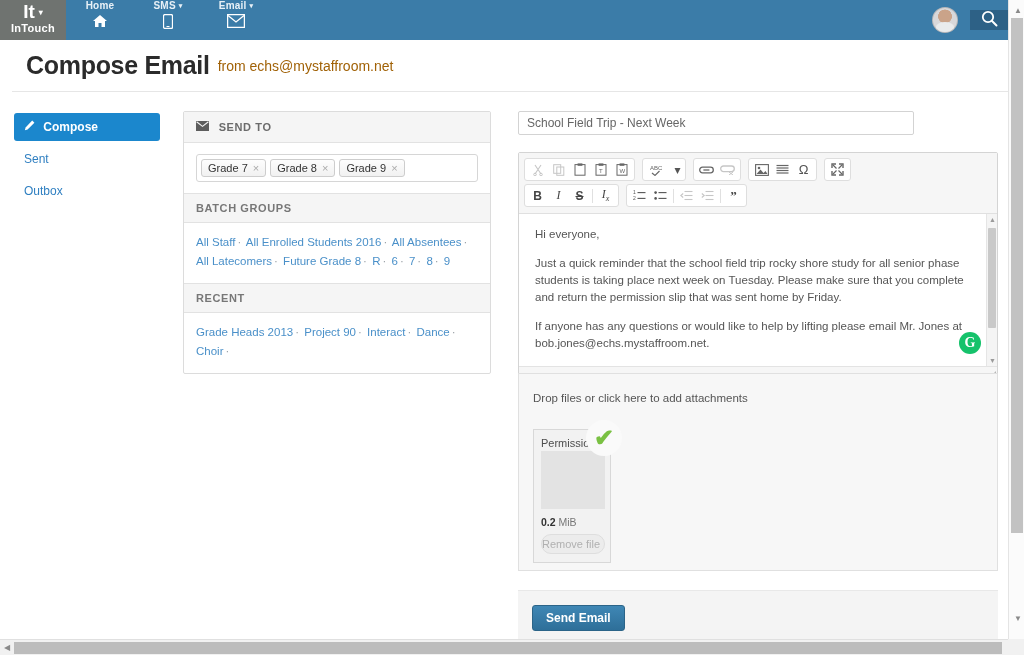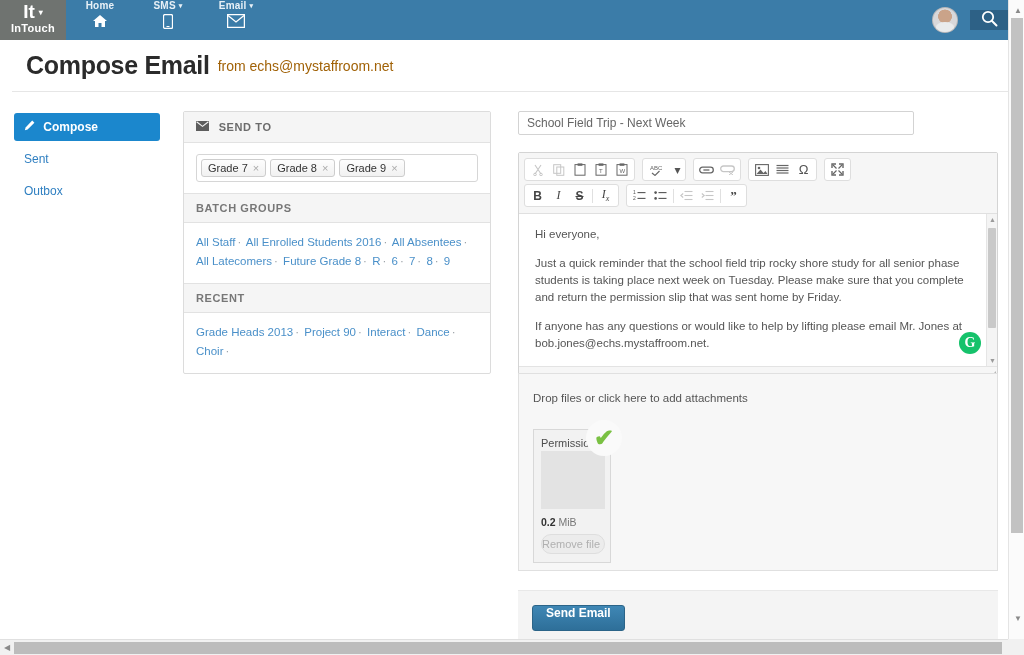--- a/index.html
+++ b/index.html
@@ -165,21 +165,21 @@
   }
 
   
   .sendbar {
     position:absolute; left:518px; top:590px; width:480px; height:52px;
     background:#f4f4f4; border-top:1px solid #e8e8e8;
   }
   .send-btn {
     position:absolute; left:14px; top:14px; height:26px; padding:0 13px;
     background:linear-gradient(#3f87b5,#2e6f99); border:1px solid #2b6488; border-radius:3px;
-    color:#fff; font-size:12px; font-weight:bold; display:flex; cursor:pointer;
+    color:#fff; font-size:12px; font-weight:bold; display:flex; align-items:center; cursor:pointer;
   }
   .panel-bottom-line{ position:absolute; left:0; top:642px; width:790px; height:1px; background:#e6e6e6;}
 
   
   .vscroll {
     position:absolute; right:0; top:0; width:16px; height:639px;
     background:#fbfbfb; border-left:1px solid #e4e4e4;
   }
   .vthumb { position:absolute; left:2px; top:18px; width:12px; height:515px; background:#c2c2c2; }
   .v-arrow-top { position:absolute; left:5px; top:6px; font-size:8px; color:#8a8a8a;}

